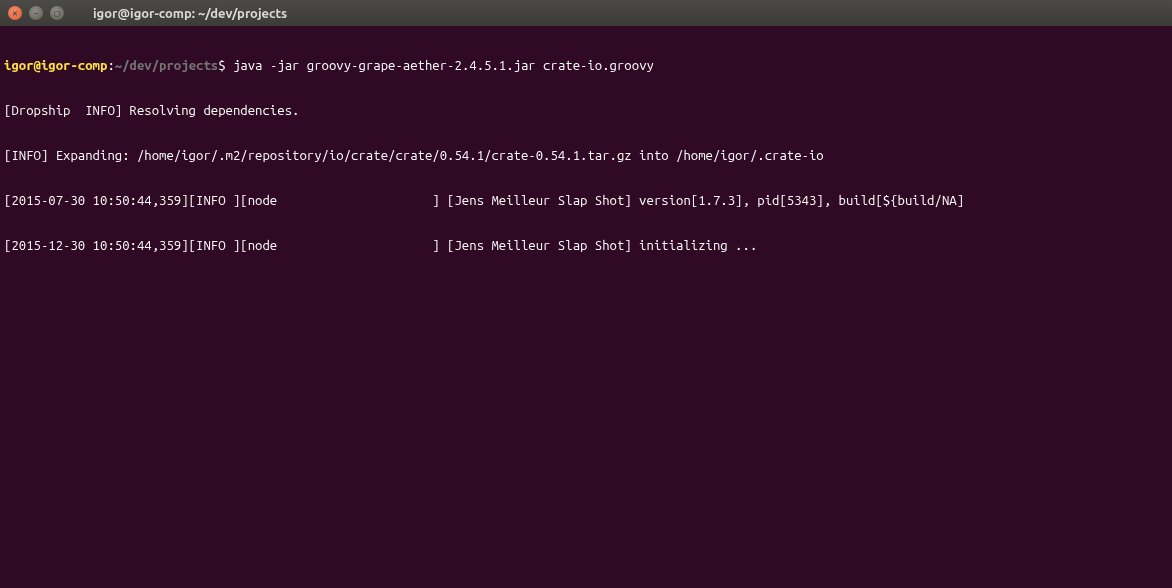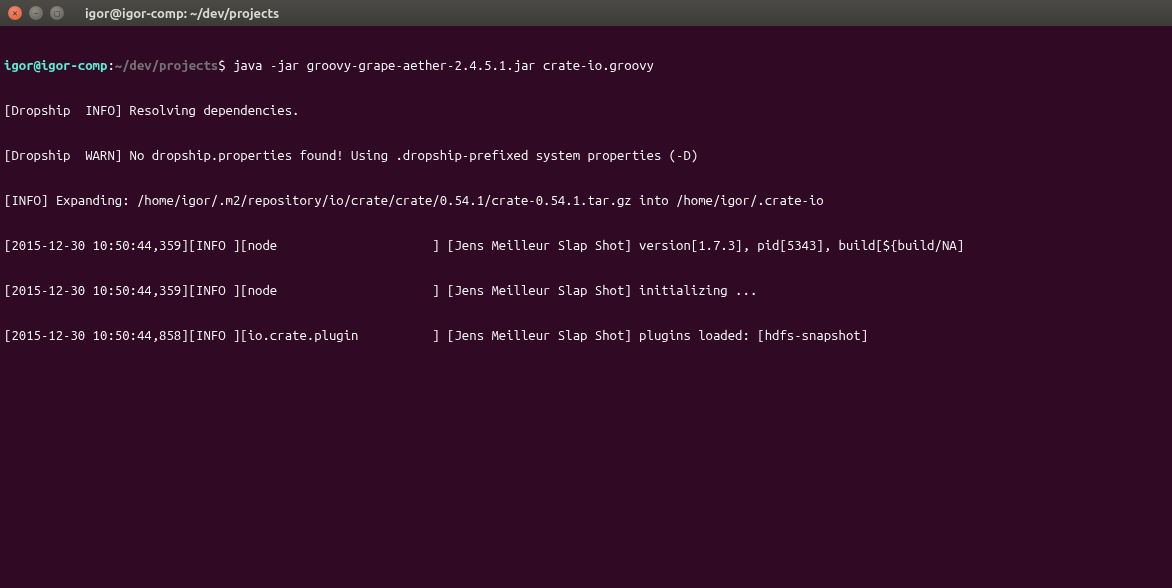--- a/index.html
+++ b/index.html
@@ -31,49 +31,47 @@
     font-size: 9px;
     color: #3a3a36;
   }
   .btn-close { background: radial-gradient(circle at 40% 35%, #f08b6c, #e05a32); }
   .btn-min, .btn-max { background: radial-gradient(circle at 40% 35%, #8f8c85, #5f5c56); }
   .win-title {
     color: #dcdad5;
     font-family: "Ubuntu", sans-serif;
     font-size: 13px;
     font-weight: bold;
-    margin-left: 14px;
+    margin-left: 22px;
   }
   .terminal {
     padding: 2px 4px;
     white-space: pre-wrap;
     word-break: break-all;
   }
-  .prompt-user { color: #5eead4; font-weight: bold; }
+  .prompt-user { color: #fde047; font-weight: bold; }
   .prompt-path { color: #737373; font-weight: bold; }
   .line { display: block; }
 </style>
 </head>
 <body>
 
 <div class="titlebar">
   <div class="win-btn btn-close">✕</div>
   <div class="win-btn btn-min">–</div>
   <div class="win-btn btn-max">▢</div>
   <div class="win-title">igor@igor-comp: ~/dev/projects</div>
 </div>
 
 <div class="terminal">
   <span class="line"><span class="prompt-user">igor@igor-comp</span><span>:</span><span class="prompt-path">~/dev/projects</span><span>$ </span><span>java -jar groovy-grape-aether-2.4.5.1.jar crate-io.groovy</span></span>
   <span class="line">[Dropship  INFO] Resolving dependencies.</span>
-  <span class="line">[Dropship  WARN] No dropship.properties found! Using .dropship-prefixed system properties (-D)</span>
   <span class="line">[INFO] Expanding: /home/igor/.m2/repository/io/crate/crate/0.54.1/crate-0.54.1.tar.gz into /home/igor/.crate-io</span>
-  <span class="line">[2015-12-30 10:50:44,359][INFO ][node                     ] [Jens Meilleur Slap Shot] version[1.7.3], pid[5343], build[${build/NA]</span>
+  <span class="line">[2015-07-30 10:50:44,359][INFO ][node                     ] [Jens Meilleur Slap Shot] version[1.7.3], pid[5343], build[${build/NA]</span>
   <span class="line">[2015-12-30 10:50:44,359][INFO ][node                     ] [Jens Meilleur Slap Shot] initializing ...</span>
-  <span class="line">[2015-12-30 10:50:44,858][INFO ][io.crate.plugin          ] [Jens Meilleur Slap Shot] plugins loaded: [hdfs-snapshot]</span>
   
   
   
   
   
   
   
   
   
   

